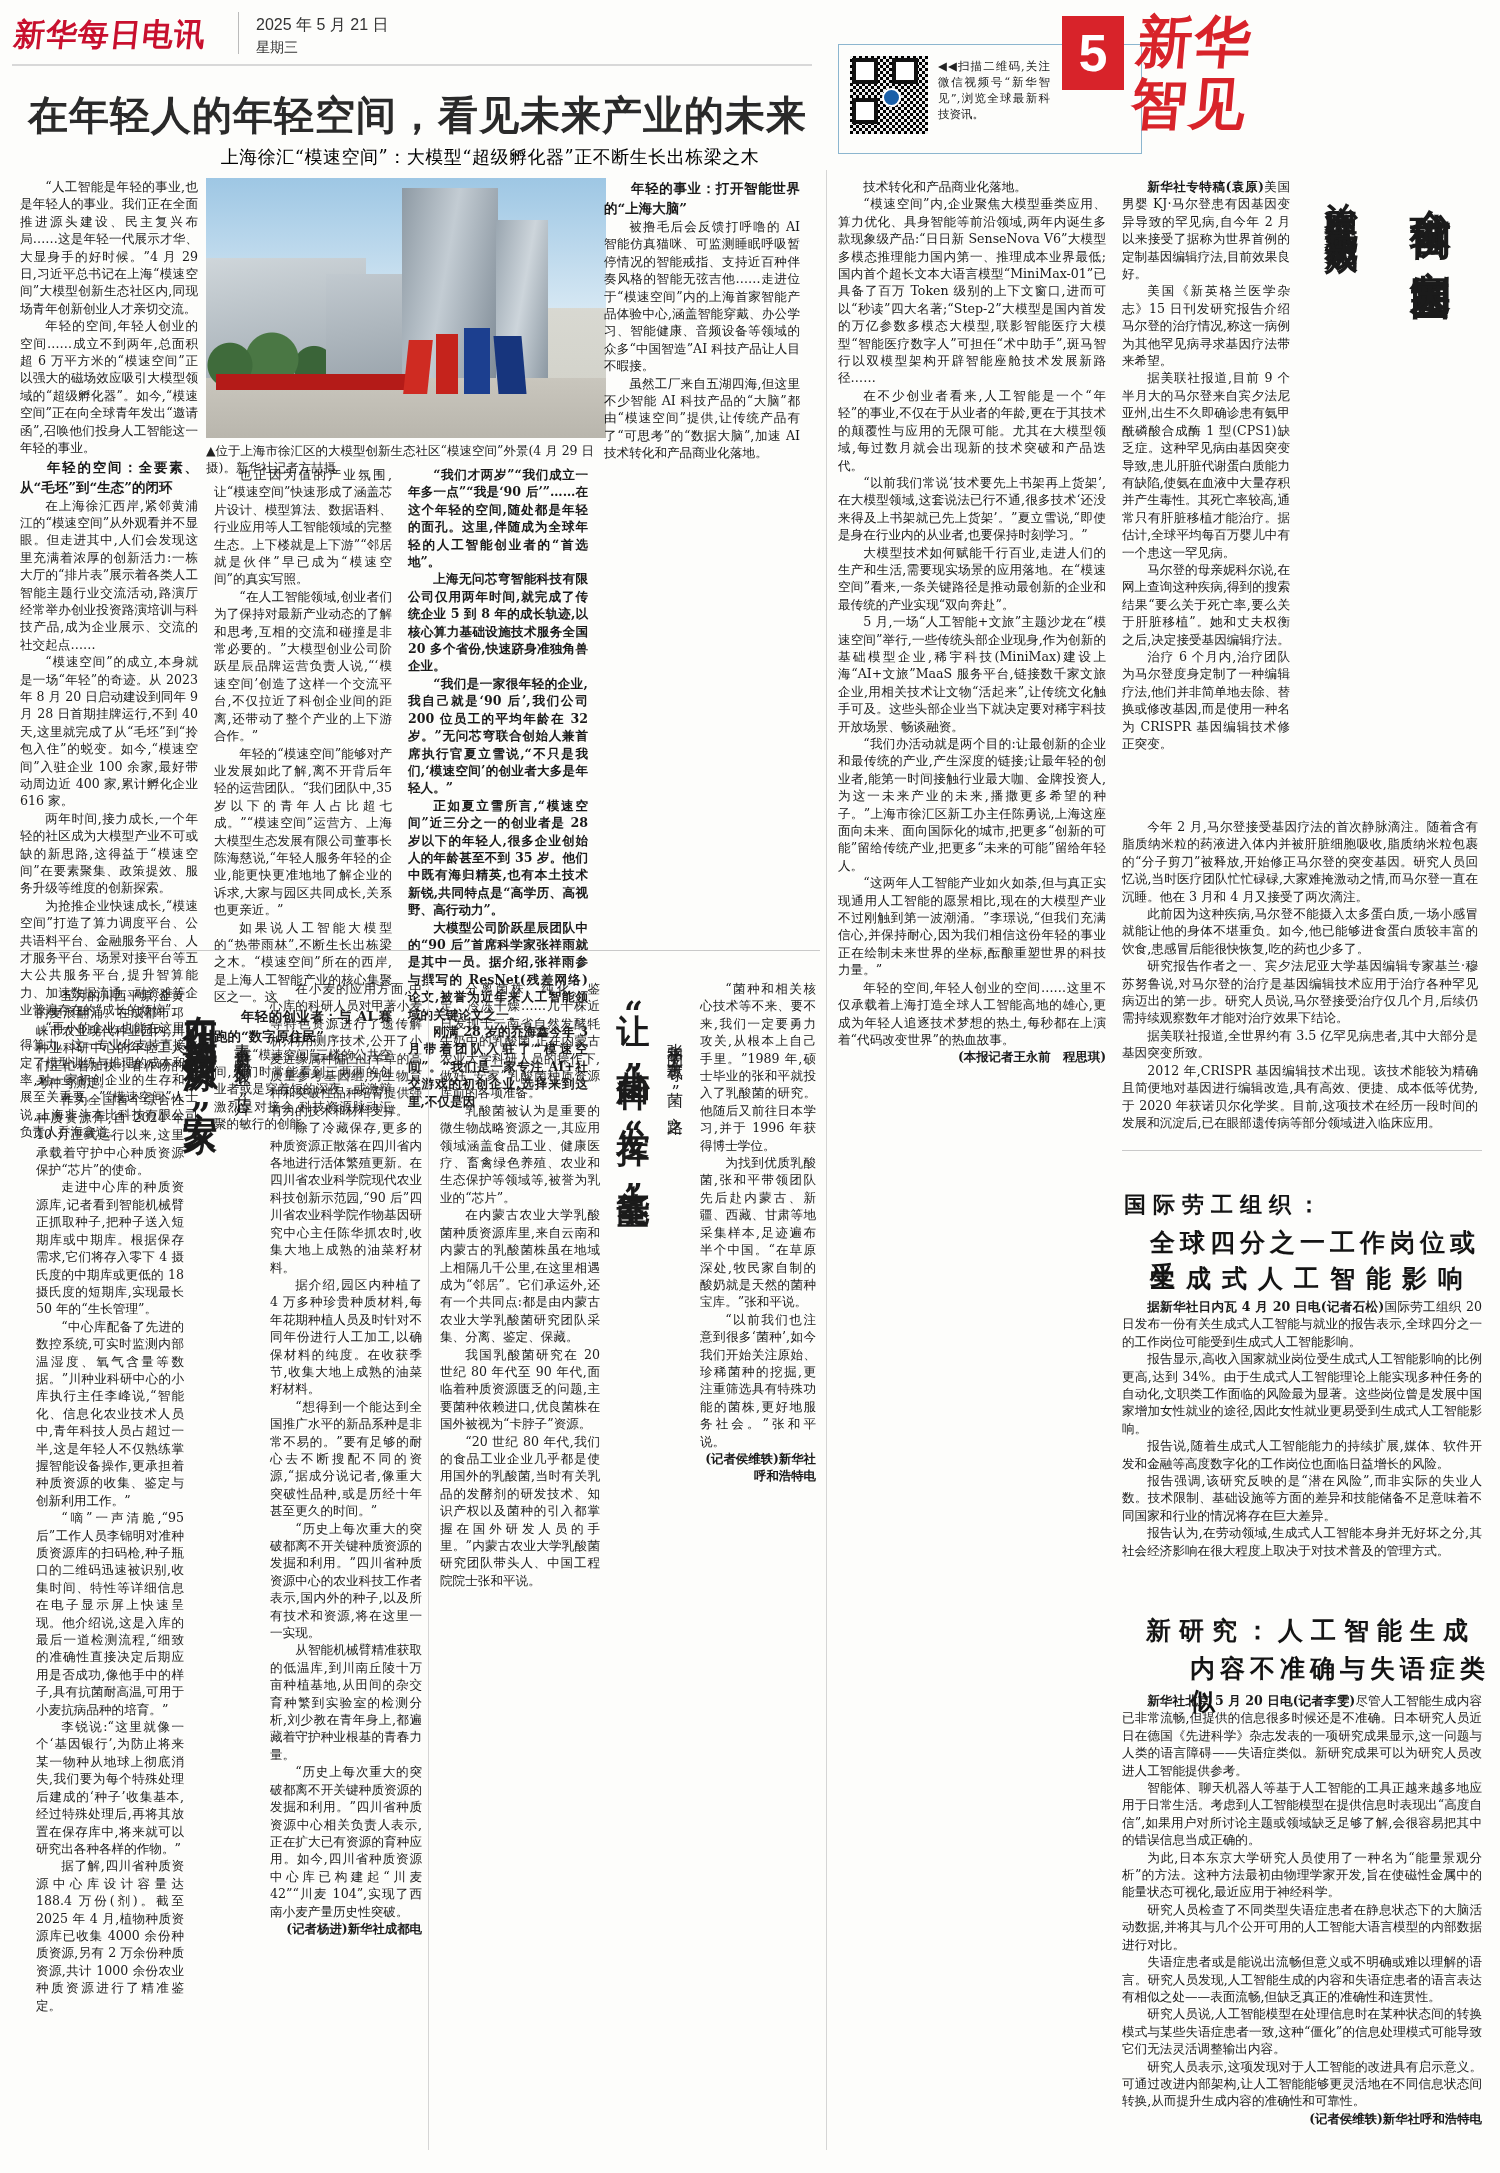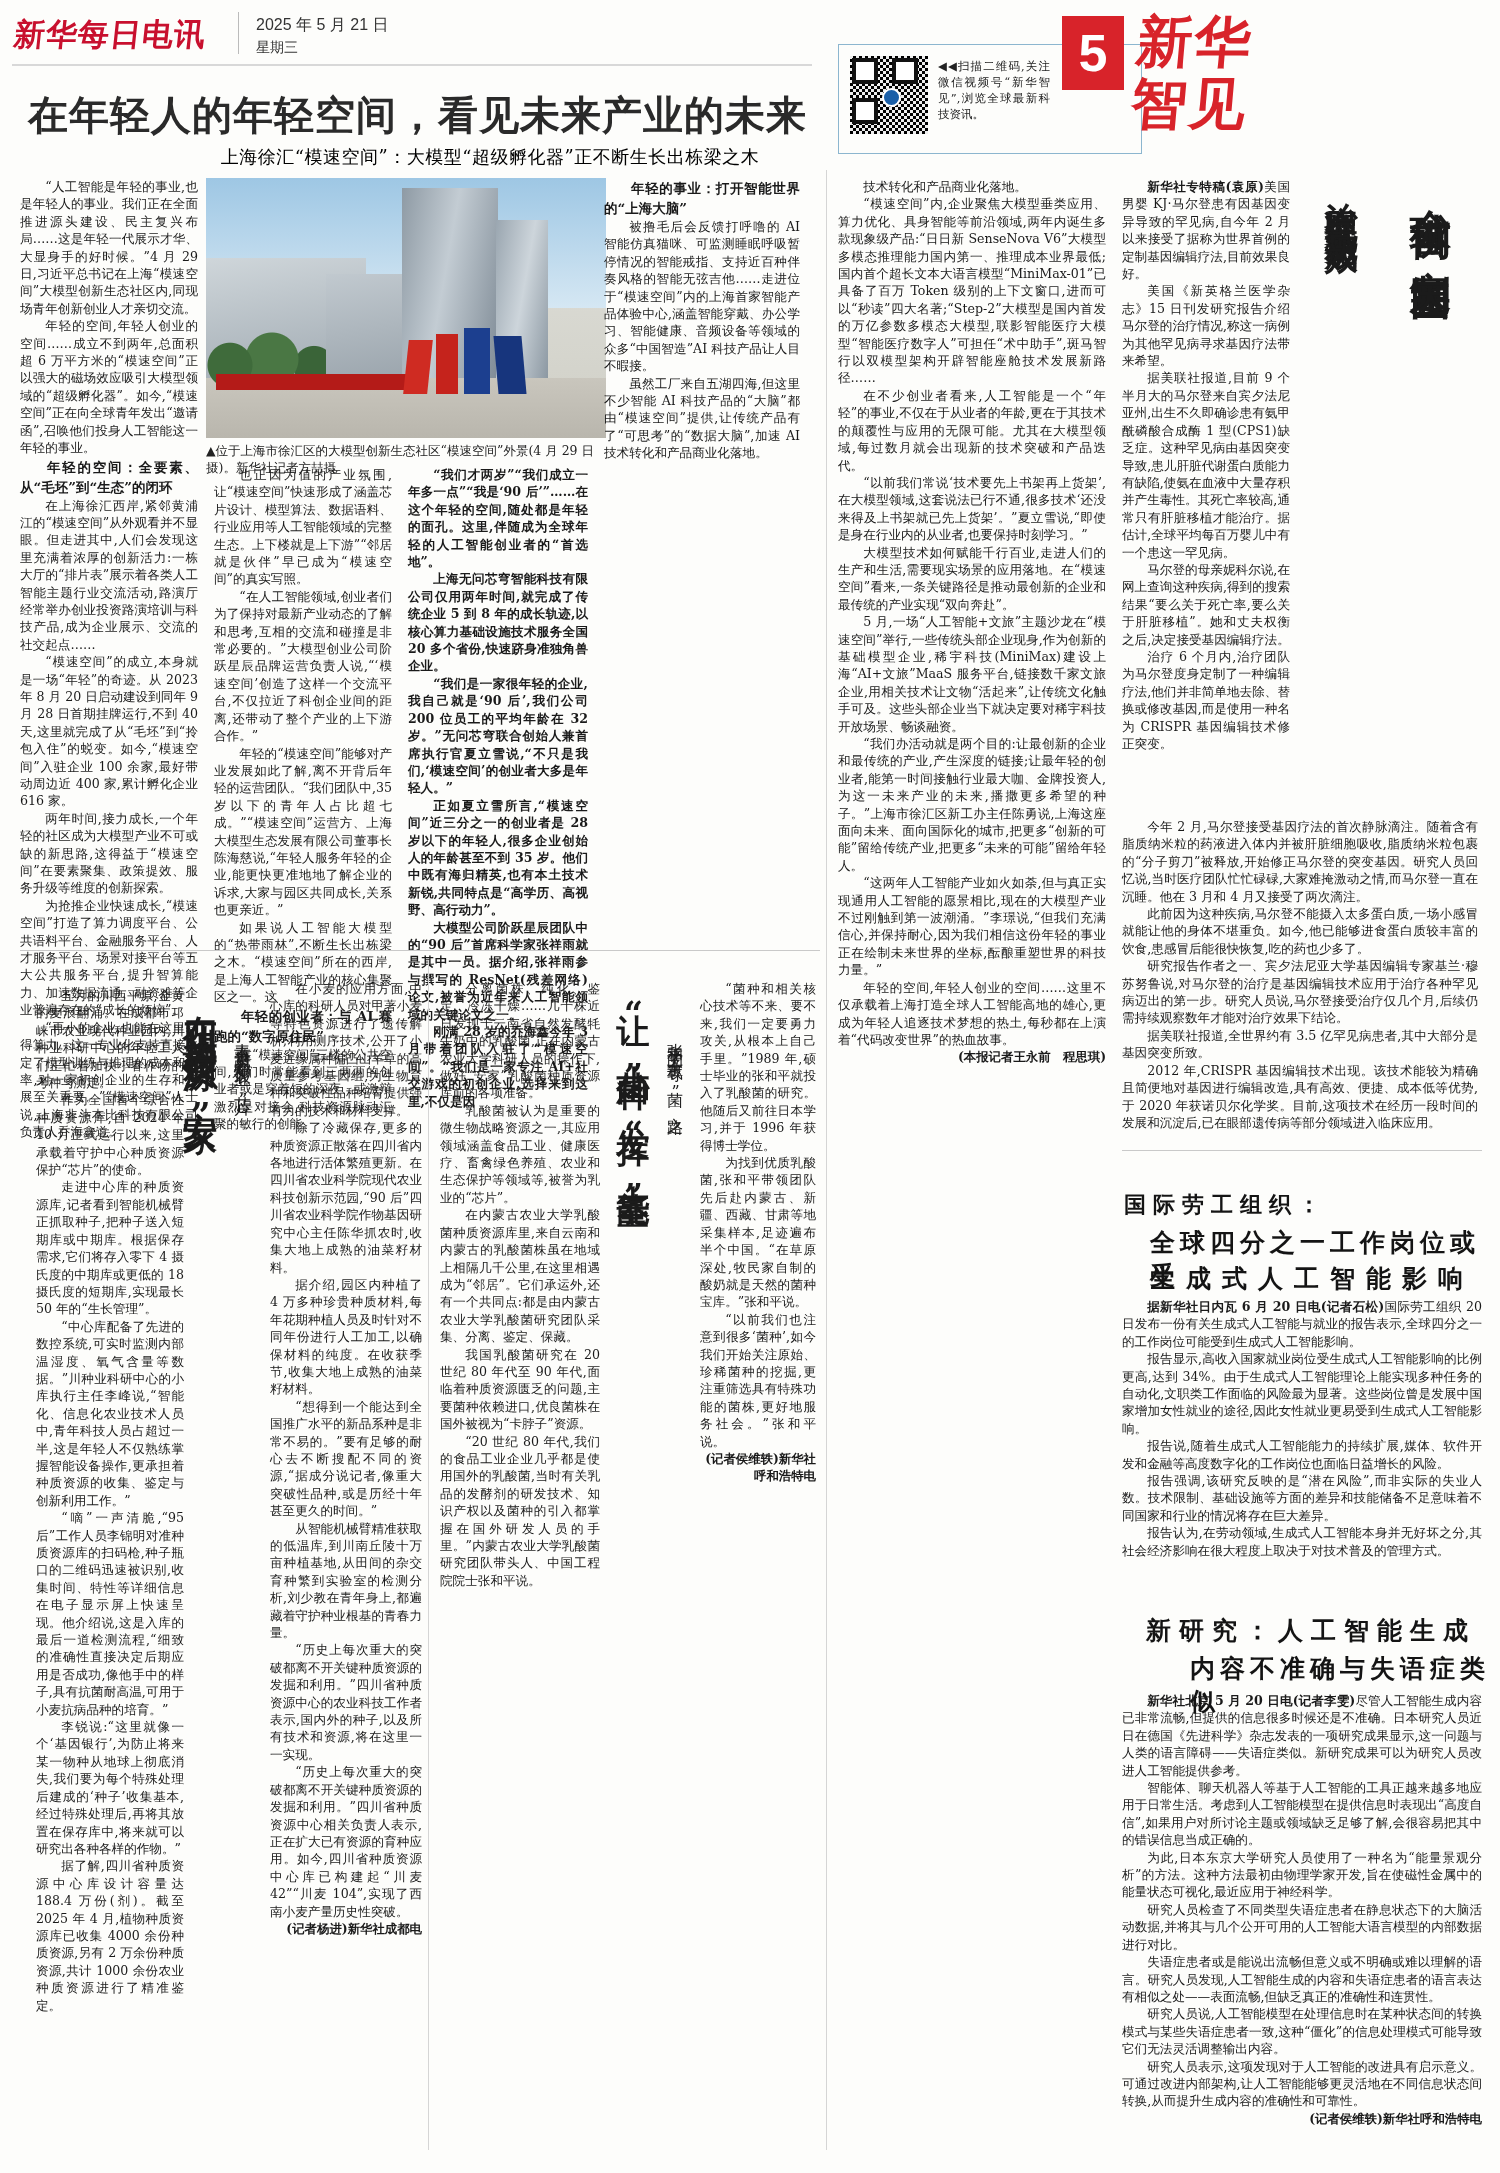--- a/index.html
+++ b/index.html
@@ -173,21 +173,21 @@
       <p>据美联社报道,全世界约有 3.5 亿罕见病患者,其中大部分是基因突变所致。</p>
       <p>2012 年,CRISPR 基因编辑技术出现。该技术能较为精确且简便地对基因进行编辑改造,具有高效、便捷、成本低等优势,于 2020 年获诺贝尔化学奖。目前,这项技术在经历一段时间的发展和沉淀后,已在眼部遗传病等部分领域进入临床应用。</p>
     </div>
 
   <div class="hrule" style="left:1122px;top:1150px;width:360px;"></div>
 
   <div class="hl-blk" style="left:1124px;top:1190px;font-size:22px;letter-spacing:7px;">国际劳工组织：</div>
   <div class="hl-blk" style="left:1150px;top:1226px;font-size:25px;letter-spacing:5px;">全球四分之一工作岗位或受</div>
   <div class="hl-blk" style="left:1150px;top:1262px;font-size:25px;letter-spacing:11px;">生成式人工智能影响</div>
   <div class="col" id="ilo-c" style="left:1122px;top:1298px;width:360px;">
-      <p><b>据新华社日内瓦 6 月 20 日电(记者石松)</b>国际劳工组织 20 日发布一份有关生成式人工智能与就业的报告表示,全球四分之一的工作岗位可能受到生成式人工智能影响。</p>
+      <p><b>据新华社日内瓦 4 月 20 日电(记者石松)</b>国际劳工组织 20 日发布一份有关生成式人工智能与就业的报告表示,全球四分之一的工作岗位可能受到生成式人工智能影响。</p>
       <p>报告显示,高收入国家就业岗位受生成式人工智能影响的比例更高,达到 34%。由于生成式人工智能理论上能实现多种任务的自动化,文职类工作面临的风险最为显著。这些岗位曾是发展中国家增加女性就业的途径,因此女性就业更易受到生成式人工智能影响。</p>
       <p>报告说,随着生成式人工智能能力的持续扩展,媒体、软件开发和金融等高度数字化的工作岗位也面临日益增长的风险。</p>
       <p>报告强调,该研究反映的是“潜在风险”,而非实际的失业人数。技术限制、基础设施等方面的差异和技能储备不足意味着不同国家和行业的情况将存在巨大差异。</p>
       <p>报告认为,在劳动领域,生成式人工智能本身并无好坏之分,其社会经济影响在很大程度上取决于对技术普及的管理方式。</p>
     </div>
 
   <div class="hl-blk" style="left:1146px;top:1614px;font-size:25px;letter-spacing:8px;">新研究：人工智能生成</div>
   <div class="hl-blk" style="left:1146px;top:1652px;font-size:25px;letter-spacing:5px;margin-left:44px;">内容不准确与失语症类似</div>
   <div class="col" id="aph-c" style="left:1122px;top:1692px;width:360px;">
       <p><b>新华社北京 5 月 20 日电(记者李雯)</b>尽管人工智能生成内容已非常流畅,但提供的信息很多时候还是不准确。日本研究人员近日在德国《先进科学》杂志发表的一项研究成果显示,这一问题与人类的语言障碍——失语症类似。新研究成果可以为研究人员改进人工智能提供参考。</p>
@@ -209,22 +209,22 @@
       <p>“中心库配备了先进的数控系统,可实时监测内部温湿度、氧气含量等数据。”川种业科研中心的小库执行主任李峰说,“智能化、信息化农业技术人员中,青年科技人员占超过一半,这是年轻人不仅熟练掌握智能设备操作,更承担着种质资源的收集、鉴定与创新利用工作。”</p>
       <p>“嘀”一声清脆,“95 后”工作人员李锦明对准种质资源库的扫码枪,种子瓶口的二维码迅速被识别,收集时间、特性等详细信息在电子显示屏上快速呈现。他介绍说,这是入库的最后一道检测流程,“细致的准确性直接决定后期应用是否成功,像他手中的样子,具有抗菌耐高温,可用于小麦抗病品种的培育。”</p>
       <p>李锐说:“这里就像一个‘基因银行’,为防止将来某一物种从地球上彻底消失,我们要为每个特殊处理后建成的‘种子’收集基本,经过特殊处理后,再将其放置在保存库中,将来就可以研究出各种各样的作物。”</p>
       <p>据了解,四川省种质资源中心库设计容量达 188.4 万份(剂)。截至 2025 年 4 月,植物种质资源库已收集 4000 余份种质资源,另有 2 万余份种质资源,共计 1000 余份农业种质资源进行了精准鉴定。</p>
     </div>
   <div class="col" id="sc-c2" style="left:270px;top:980px;width:152px;">
       <p>在小麦的应用方面,中心库的科研人员对甲著小麦等特色资源进行了遗传解析;利用测序技术,公开了小麦近缘属种偏凸山羊草的高质量参考基因组,为生物育种和突破性品种培育提供强有力的技术和材料支撑。</p>
       <p>除了冷藏保存,更多的种质资源正散落在四川省内各地进行活体繁殖更新。在四川省农业科学院现代农业科技创新示范园,“90 后”四川省农业科学院作物基因研究中心主任陈华抓农时,收集大地上成熟的油菜籽材料。</p>
       <p>据介绍,园区内种植了 4 万多种珍贵种质材料,每年花期种植人员及时针对不同年份进行人工加工,以确保材料的纯度。在收获季节,收集大地上成熟的油菜籽材料。</p>
       <p>“想得到一个能达到全国推广水平的新品系种是非常不易的。”要有足够的耐心去不断搜配不同的资源,“据成分说记者,像重大突破性品种,或是历经十年甚至更久的时间。”</p>
+      <p>“历史上每次重大的突破都离不开关键种质资源的发掘和利用。”四川省种质资源中心的农业科技工作者表示,国内外的种子,以及所有技术和资源,将在这里一一实现。</p>
       <p>从智能机械臂精准获取的低温库,到川南丘陵十万亩种植基地,从田间的杂交育种繁到实验室的检测分析,刘少教在青年身上,都遍藏着守护种业根基的青春力量。</p>
-      <p>“历史上每次重大的突破都离不开关键种质资源的发掘和利用。”四川省种质资源中心的农业科技工作者表示,国内外的种子,以及所有技术和资源,将在这里一一实现。</p>
       <p>“历史上每次重大的突破都离不开关键种质资源的发掘和利用。”四川省种质资源中心相关负责人表示,正在扩大已有资源的育种应用。如今,四川省种质资源中心库已构建起“川麦 42”“川麦 104”,实现了西南小麦产量历史性突破。</p>
       <p class="sig" style="text-indent: 0px;">(记者杨进)新华社成都电</p>
     </div>
 
   <div class="vhead" id="lb-h" style="left:610px;top:988px;height:520px;font-size:33px;letter-spacing:6px;">让“小菌种”发挥“大能量”</div>
   <div class="vhead" id="lb-sub" style="left:664px;top:1030px;height:430px;font-size:16px;letter-spacing:3px;font-weight:normal;">张和平的三十余载寻“菌”之路</div>
   <div class="col" id="lb-c1" style="left:440px;top:980px;width:160px;">
       <p>分离菌株、纯化、鉴定、冷冻干燥……几十株近日发现于云南省自然发酵牦牛奶中的乳酸菌,正在内蒙古农业大学科研人员的操作下,做好“安家”乳酸菌种质资源库前的各项准备。</p>
       <p>乳酸菌被认为是重要的微生物战略资源之一,其应用领域涵盖食品工业、健康医疗、畜禽绿色养殖、农业和生态保护等领域等,被誉为乳业的“芯片”。</p>
       <p>在内蒙古农业大学乳酸菌种质资源库里,来自云南和内蒙古的乳酸菌株虽在地域上相隔几千公里,在这里相遇成为“邻居”。它们承运外,还有一个共同点:都是由内蒙古农业大学乳酸菌研究团队采集、分离、鉴定、保藏。</p>

